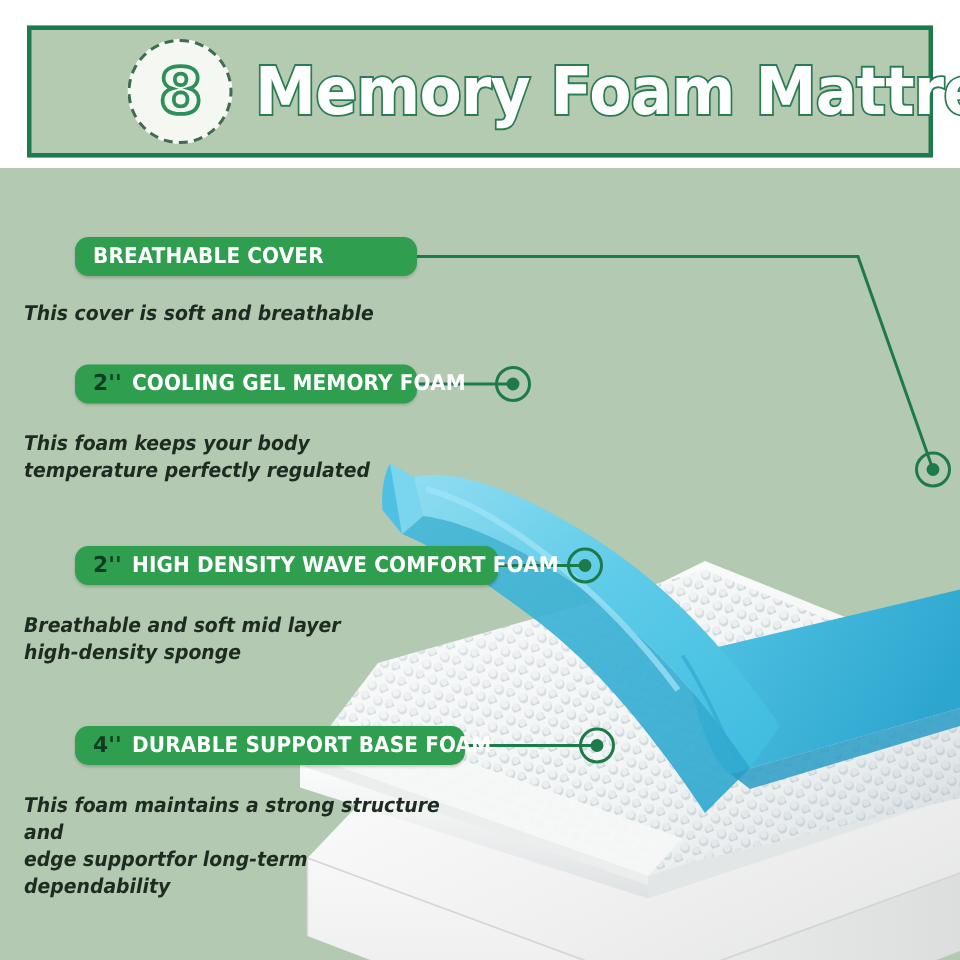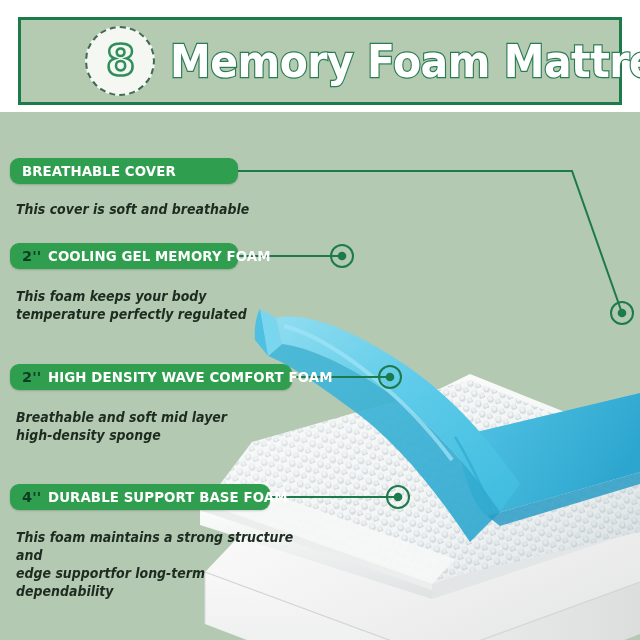--- a/index.html
+++ b/index.html
@@ -68,20 +68,21 @@
     font-family:"DejaVu Sans", sans-serif;
     font-weight:bold;
     font-size:14.5px;
     letter-spacing:0.1px;
     display:flex;align-items:center;
     padding:0 12px;
     box-sizing:border-box;
     height:26px;
     white-space:nowrap;
     box-shadow:0 1px 2px rgba(0,0,0,0.18);
+    margin-left:40px;
   }
   .pill .thick{color:#0d3d22;margin-right:7px;}
   .pill .lbl{transform:scaleX(0.92);transform-origin:left center;}
 
   
   .desc{
     position:absolute;
     font-family:"DejaVu Sans", sans-serif;
     font-style:italic;
     font-weight:bold;

